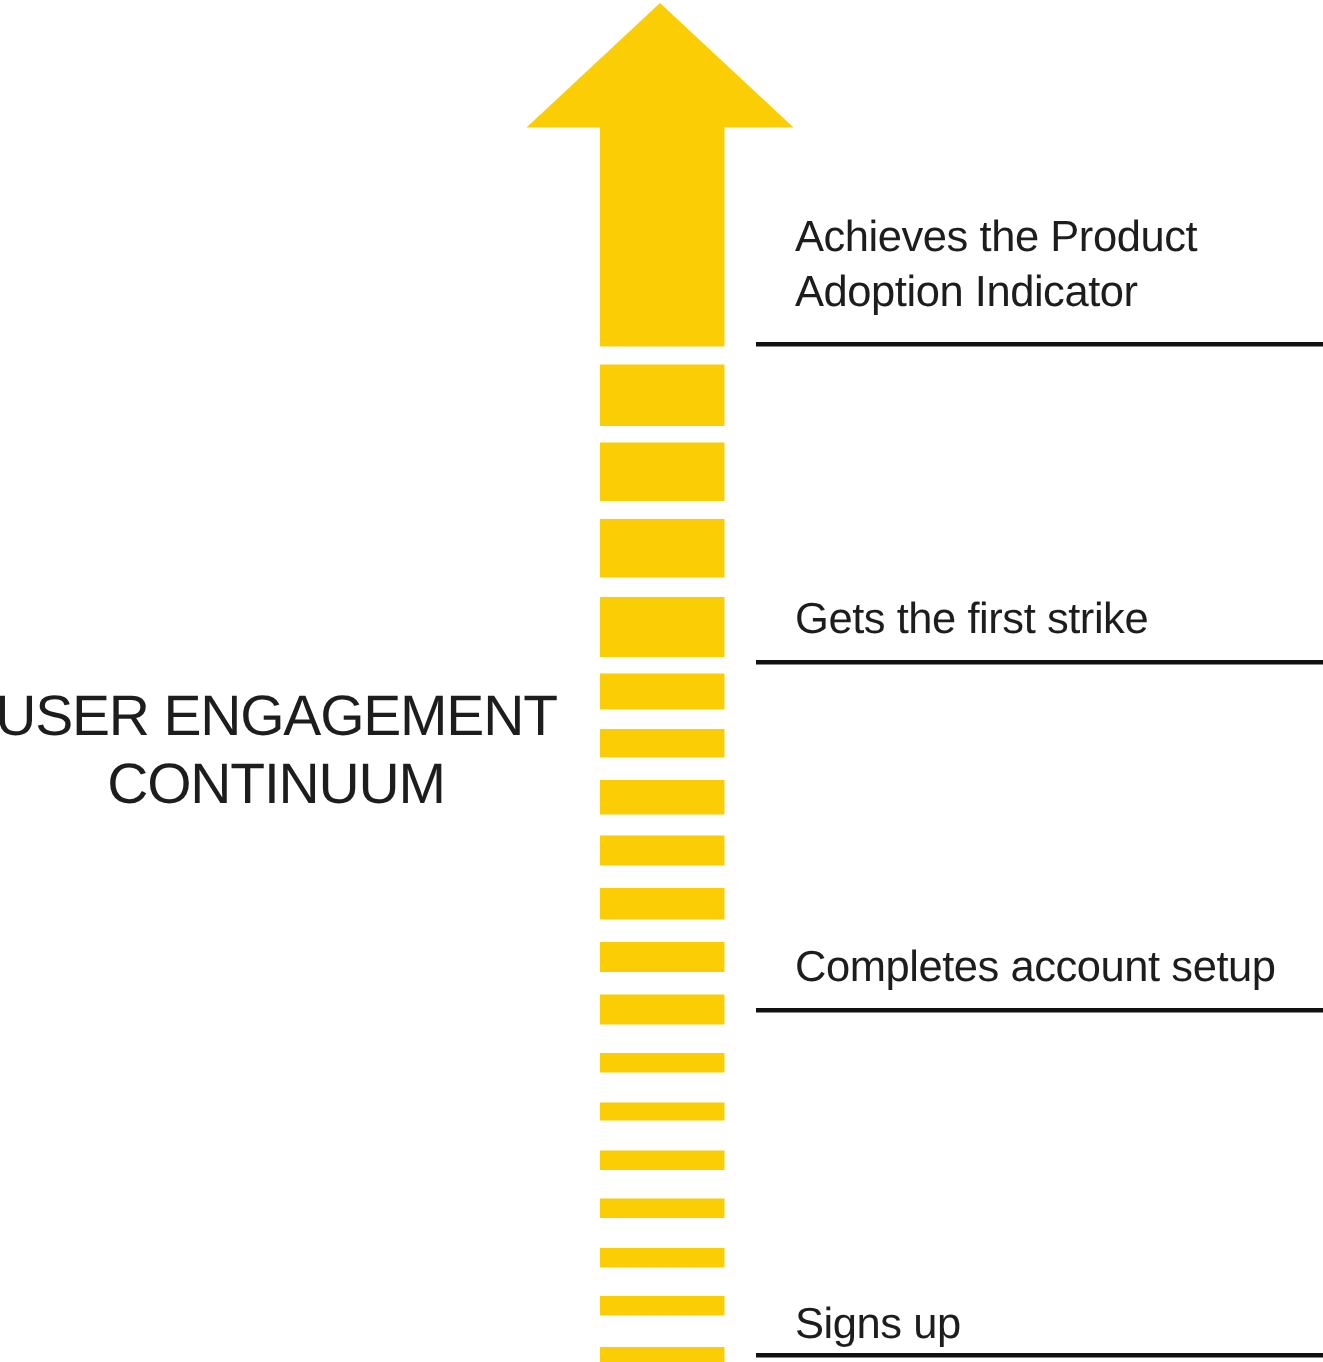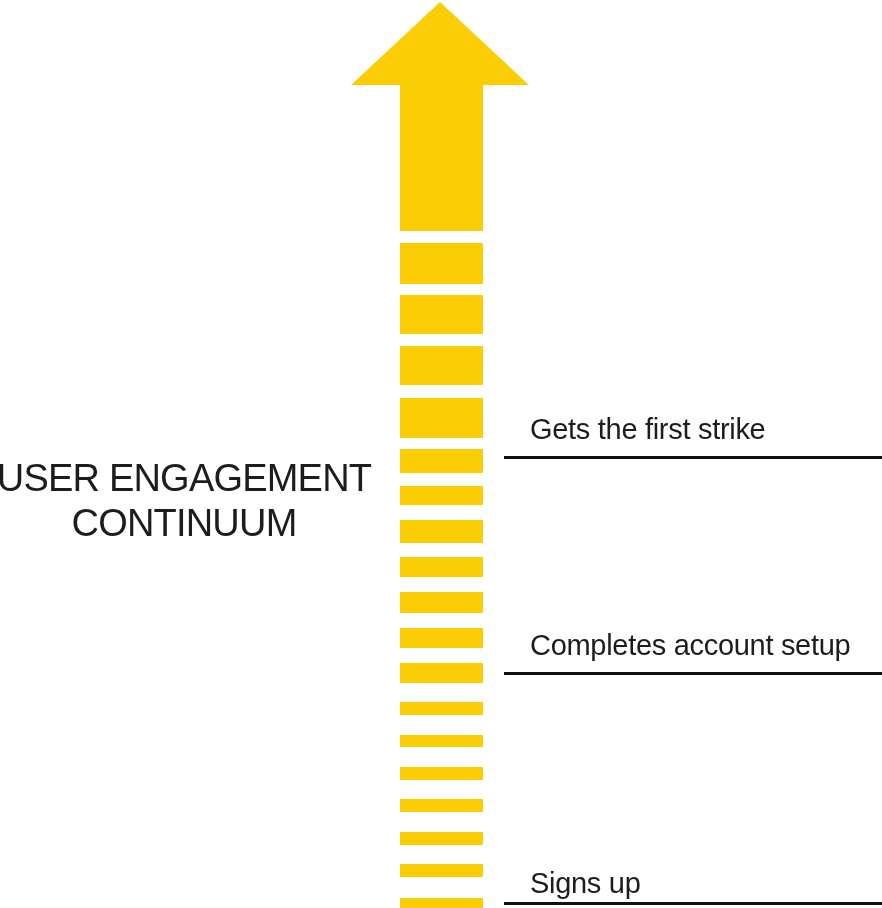--- a/index.html
+++ b/index.html
@@ -77,21 +77,21 @@
     color: var(--text, #1d1d1d);
     font-weight: 400;
   }
   .milestone-underline {
     width: 100%;
     height: 3px;
     background: var(--line, #111111);
   }
   .m1 { top: 137px; height: 94px; }
   .m1 .milestone-label { margin-bottom: 14px; }
-  .m2 { top: 404px; height: 55px; }
+  .m2 { top: 388px; height: 55px; }
   .m2 .milestone-label { margin-bottom: 8px; }
   .m3 { top: 620px; height: 55px; }
   .m3 .milestone-label { margin-bottom: 8px; }
   .m4 { top: 850px; height: 55px; }
   .m4 .milestone-label { margin-bottom: 0; }
 </style>
 </head>
 <body style="--arrow-yellow: #FBCD05; --text: #1D1D1D; --line: #111111;">
 
 <div class="canvas">
@@ -117,20 +117,24 @@
     <div class="dash" style="top:663px;height:20px"></div>
     <div class="dash" style="top:702px;height:13px"></div>
     <div class="dash" style="top:735px;height:12px"></div>
     <div class="dash" style="top:767px;height:13px"></div>
     <div class="dash" style="top:799px;height:13px"></div>
     <div class="dash" style="top:832px;height:13px"></div>
     <div class="dash" style="top:864px;height:13px"></div>
     <div class="dash" style="top:898px;height:10px"></div>
   </div>
 
+  <div class="milestone m1">
+    <div class="milestone-label">Achieves the Product Adoption Indicator</div>
+    <div class="milestone-underline"></div>
+  </div>
 
   <div class="milestone m2">
     <div class="milestone-label">Gets the first strike</div>
     <div class="milestone-underline"></div>
   </div>
 
   <div class="milestone m3">
     <div class="milestone-label">Completes account setup</div>
     <div class="milestone-underline"></div>
   </div>

